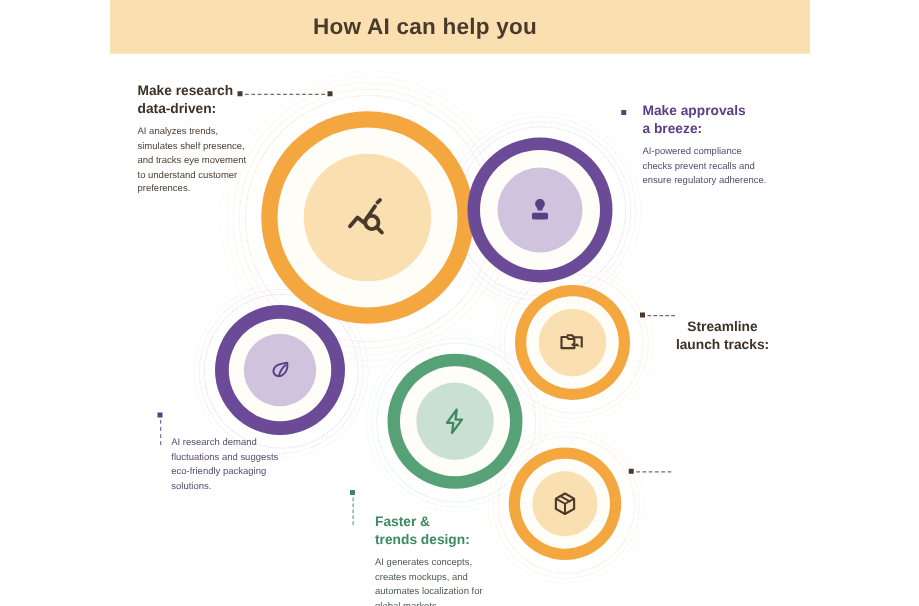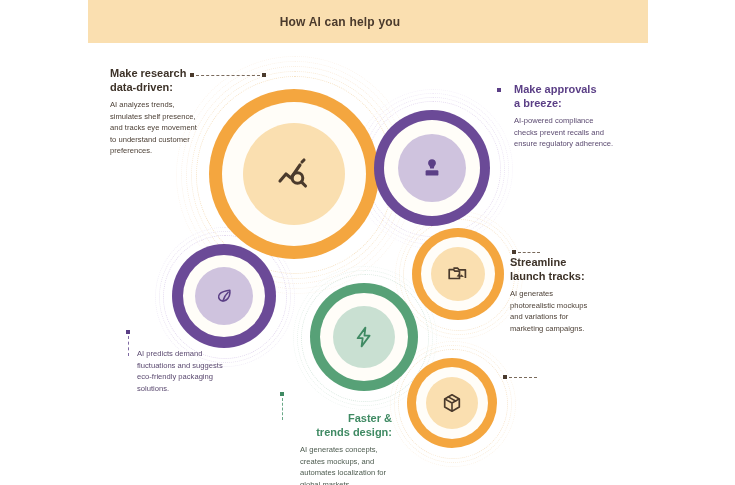--- a/index.html
+++ b/index.html
@@ -13,37 +13,37 @@
   #stage{position:absolute;left:0;top:0;width:735px;height:485px;}
 
   
   .header-band{
     position:absolute;left:88px;top:0;width:560px;height:43px;
     background:#fadfb0;
   }
   .header-title{
     position:absolute;left:88px;top:0;width:504px;height:43px;
     display:flex;align-items:center;justify-content:center;
-    font-size:12px;font-weight:bold;color:#4a3a2c;letter-spacing:.2px;
+    font-size:18px;font-weight:bold;color:#4a3a2c;letter-spacing:.2px;
   }
 
   
   .node{position:absolute;border-radius:50%;}
   .ring-outer{position:absolute;border-radius:50%;background:#fffdf8;}
   .ring-band{position:absolute;border-radius:50%;}
   .ring-inner{position:absolute;border-radius:50%;display:flex;align-items:center;justify-content:center;}
   .halo{position:absolute;border-radius:50%;border-style:dotted;border-width:1px;pointer-events:none;}
 
   
   .block{position:absolute;}
   .block .bt{font-size:11px;font-weight:bold;line-height:1.28;margin:0 0 5px 0;}
   .block .bd{font-size:7.6px;line-height:1.52;color:#4e4238;margin:0;}
   .c-purple .bt{color:#5b3f86;}
   .c-purple .bd{color:#5b4a70;}
-  .c-green  .bt{color:#3f8a63;text-align:right;}
+  .c-green  .bt{color:#3f8a63;}
   .c-green  .bd{color:#4e5c50;}
   .c-dark   .bt{color:#3d3228;}
 
   
   .conn{position:absolute;}
   .conn .seg{position:absolute;}
   .conn .dot{position:absolute;width:4px;height:4px;background:#4a3a2c;}
   .hline{border-top:1px dashed #7a6a5c;height:0;}
   .vline{border-left:1px dashed #7a6a5c;width:0;}
   .conn.purple .dot{background:#5b3f86;}
@@ -207,31 +207,30 @@
   </div>
 
   <div class="block c-purple" style="left:514px;top:82px;width:100px;">
     <div class="bt">
       <span>Make approvals</span><br>
       <span>a breeze:</span>
     </div>
     <p class="bd">AI-powered compliance checks prevent recalls and ensure regulatory adherence.</p>
   </div>
 
-  <div class="block c-dark" style="left:510px;top:255px;width:88px;">
+  <div class="block c-dark" style="left:534px;top:255px;width:88px;text-align:center;">
     <div class="bt">
       <span>Streamline</span><br>
       <span>launch tracks:</span>
     </div>
-    <p class="bd">AI generates photorealistic mockups and variations for marketing campaigns.</p>
   </div>
 
 
   <div class="block c-purple" style="left:137px;top:348px;width:92px;">
-    <p class="bd">AI predicts demand fluctuations and suggests eco-friendly packaging solutions.</p>
+    <p class="bd">AI research demand fluctuations and suggests eco-friendly packaging solutions.</p>
   </div>
 
   <div class="block c-green" style="left:300px;top:411px;width:92px;">
     <div class="bt">
       <span>Faster &amp;</span><br>
       <span>trends design:</span>
     </div>
     <p class="bd">AI generates concepts, creates mockups, and automates localization for global markets.</p>
   </div>
 

